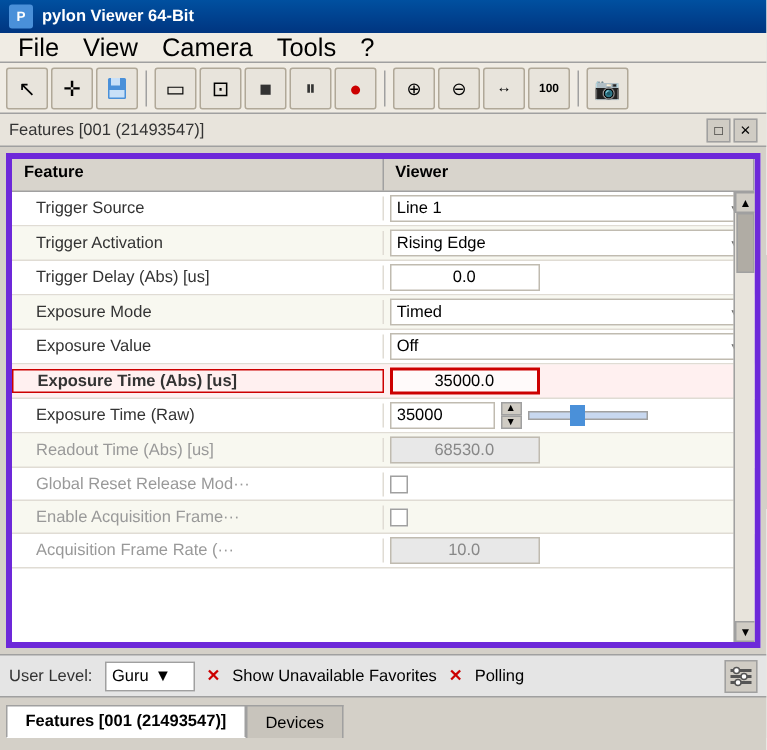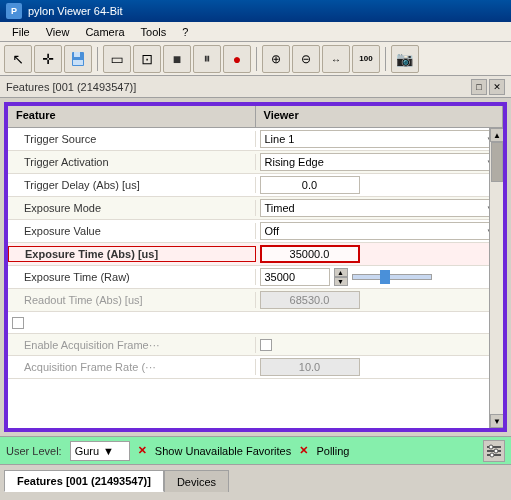--- a/index.html
+++ b/index.html
@@ -29,35 +29,35 @@
       border-radius: 2px;
       display: flex;
       align-items: center;
       justify-content: center;
       font-size: 9px;
       color: white;
       font-weight: bold;
     }
     .title-bar-text {
       font-size: 11px;
-      font-weight: normal;
+      font-weight: bold;
     }
 
     
     .menu-bar {
       background: #f0ece4;
       border-bottom: 1px solid #a0a0a0;
       display: flex;
       align-items: center;
       height: 20px;
       padding: 0 4px;
     }
     .menu-item {
       padding: 2px 8px;
-      font-size: 11px;
+      font-size: 17px;
       cursor: pointer;
       color: #000;
     }
 
     
     .toolbar {
       background: #f0ece4;
       border-bottom: 1px solid #a0a0a0;
       display: flex;
       align-items: center;
@@ -305,21 +305,21 @@
     .scrollbar-thumb {
       width: 12px;
       height: 40px;
       background: #b0aca4;
       border: 1px solid #a0a0a0;
       margin: 0 1px;
     }
 
     
     .status-bar {
-      background: #86efac;
+      background: #e5e5e5;
       border-top: 1px solid #a0a0a0;
       display: flex;
       align-items: center;
       height: 28px;
       padding: 0 6px;
       gap: 8px;
     }
     .status-label {
       font-size: 11px;
       color: #333;
@@ -512,20 +512,21 @@
     </div>
 
     <div class="table-row">
       <div class="cell-feature disabled">Readout Time (Abs) [us]</div>
       <div class="cell-value">
         <input class="input-value disabled" type="text" value="68530.0" disabled="" style="">
       </div>
     </div>
 
     <div class="table-row">
+      <div class="cell-feature disabled">Global Reset Release Mod···</div>
       <div class="cell-value">
         <div class="checkbox-container">
           <div class="checkbox"></div>
         </div>
       </div>
     </div>
 
     <div class="table-row">
       <div class="cell-feature disabled">Enable Acquisition Frame···</div>
       <div class="cell-value">

